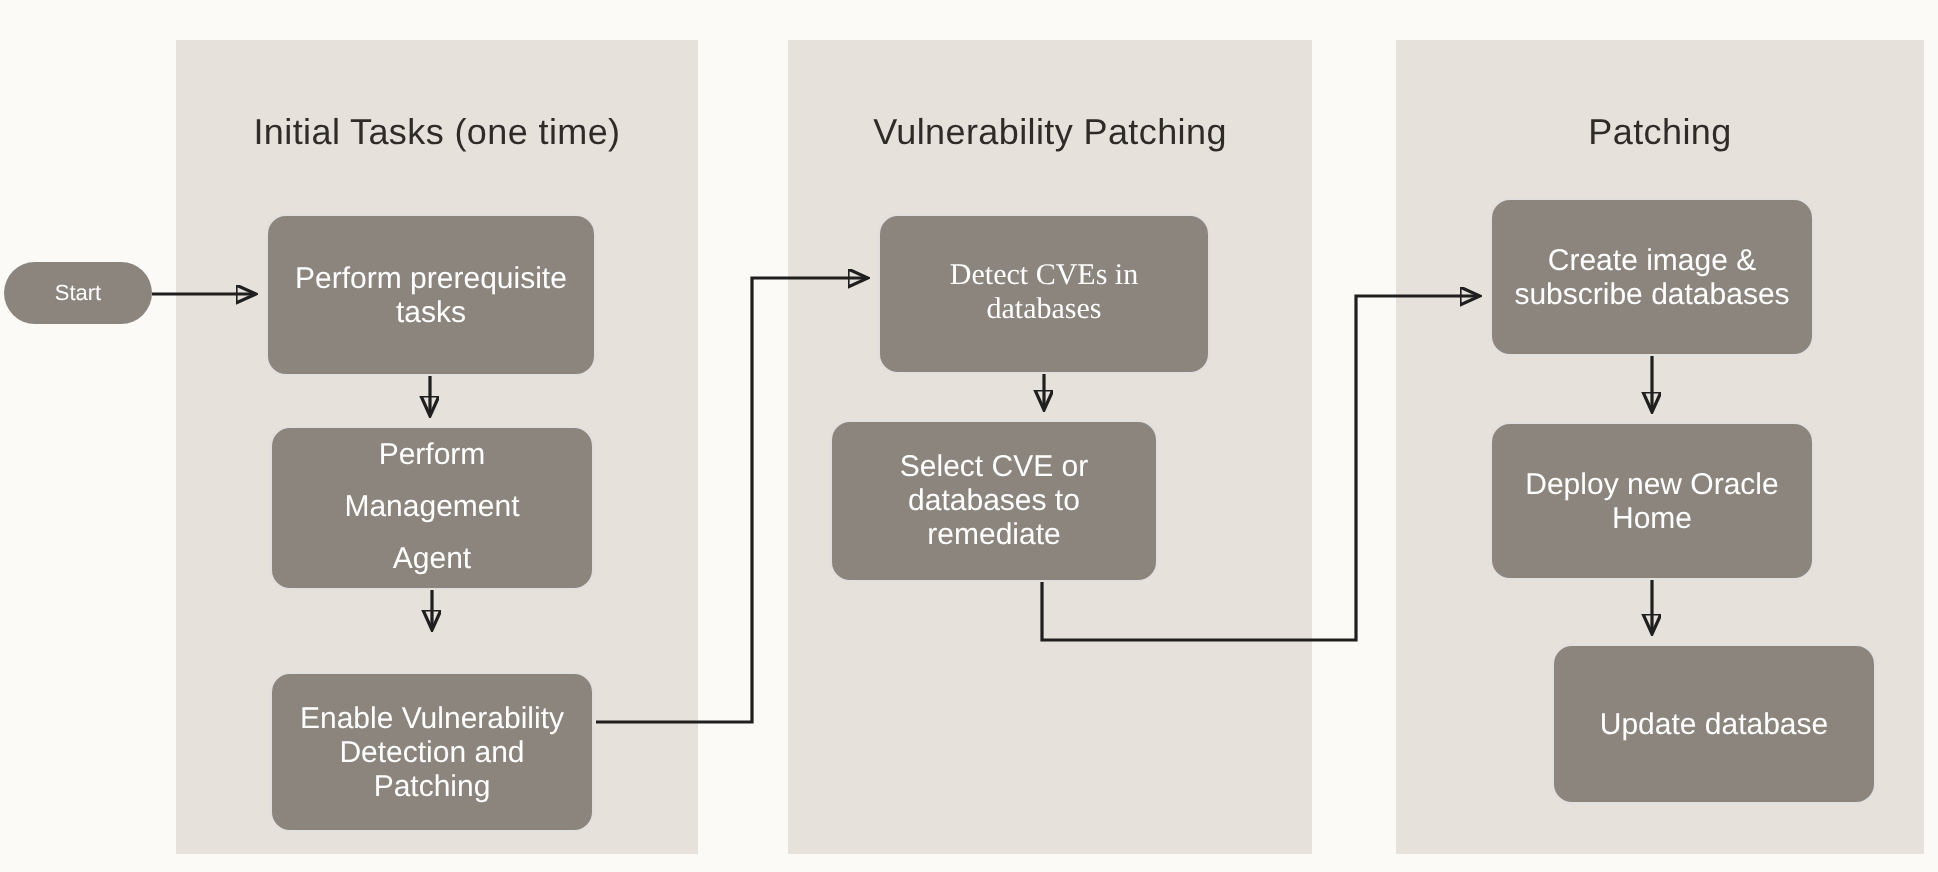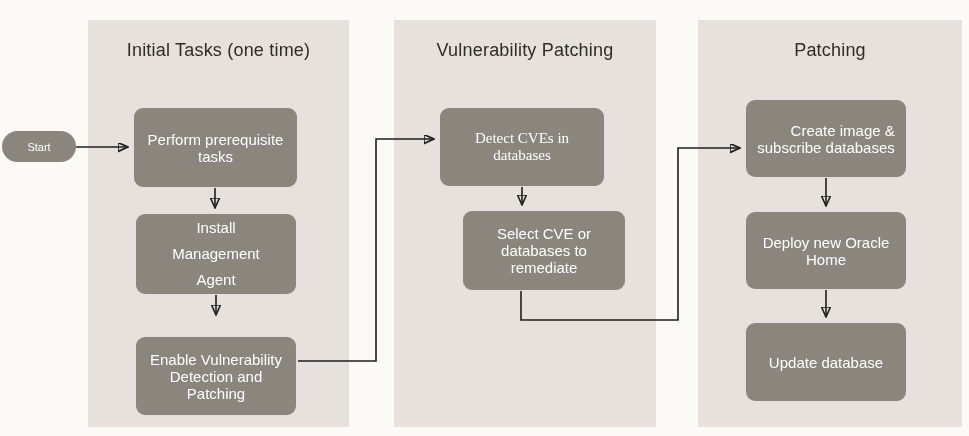--- a/index.html
+++ b/index.html
@@ -21,21 +21,21 @@
   }
   .panel{
     position:absolute;
     top:20px;height:407px;
     background:var(--panel);
   }
   .panel-1{left:88px;width:261px;}
   .panel-2{left:394px;width:262px;}
   .panel-3{left:698px;width:264px;}
   .panel-title{
-    margin-top:20px;
+    margin-top:36px;
     text-align:center;
     font-size:18px;
     letter-spacing:0.2px;
     color:var(--heading);
   }
   .start-pill{
     position:absolute;
     left:2px;top:131px;width:74px;height:31px;
     background:var(--node);
     border-radius:16px;
@@ -54,24 +54,24 @@
     text-align:center;
     white-space:pre-line;
     display:flex;align-items:center;justify-content:center;
     padding:4px;
   }
   .node.spread{line-height:26px;}
   #node-1{left:133px;top:107px;width:165px;height:81px;}
   #node-2{left:135px;top:213px;width:162px;height:82px;}
   #node-3{left:135px;top:336px;width:162px;height:80px;}
   #node-4{left:439px;top:107px;width:166px;height:80px;font-family:Liberation Serif, serif;}
-  #node-5{left:462px;top:210px;width:164px;height:81px;}
-  #node-6{left:745px;top:99px;width:162px;height:79px;text-align:right;}
+  #node-5{left:415px;top:210px;width:164px;height:81px;}
+  #node-6{left:745px;top:99px;width:162px;height:79px;}
   #node-7{left:745px;top:211px;width:162px;height:79px;}
-  #node-8{left:745px;top:322px;width:162px;height:80px;}
+  #node-8{left:776px;top:322px;width:162px;height:80px;}
   .connectors{
     position:absolute;left:0;top:0;width:969px;height:436px;
     pointer-events:none;
   }
   .connectors path{
     stroke:var(--arrow);
     stroke-width:1.6;
     fill:none;
   }
 </style>
@@ -103,21 +103,21 @@
     <path d="M522,187 V204" marker-end="url(#arrow)"></path>
     <path d="M521,291 V320 H678 V148 H739" marker-end="url(#arrow)"></path>
     <path d="M826,178 V205" marker-end="url(#arrow)"></path>
     <path d="M826,290 V316" marker-end="url(#arrow)"></path>
   </svg>
 
   <div class="start-pill">Start</div>
 
   <div class="node" id="node-1">Perform prerequisite
 tasks</div>
-  <div class="node spread" id="node-2">Install
+  <div class="node spread" id="node-2">Perform
 Management
 Agent</div>
   <div class="node" id="node-3">Enable Vulnerability
 Detection and
 Patching</div>
   <div class="node" id="node-4">Detect CVEs in
 databases</div>
   <div class="node" id="node-5">Select CVE or
 databases to
 remediate</div>

